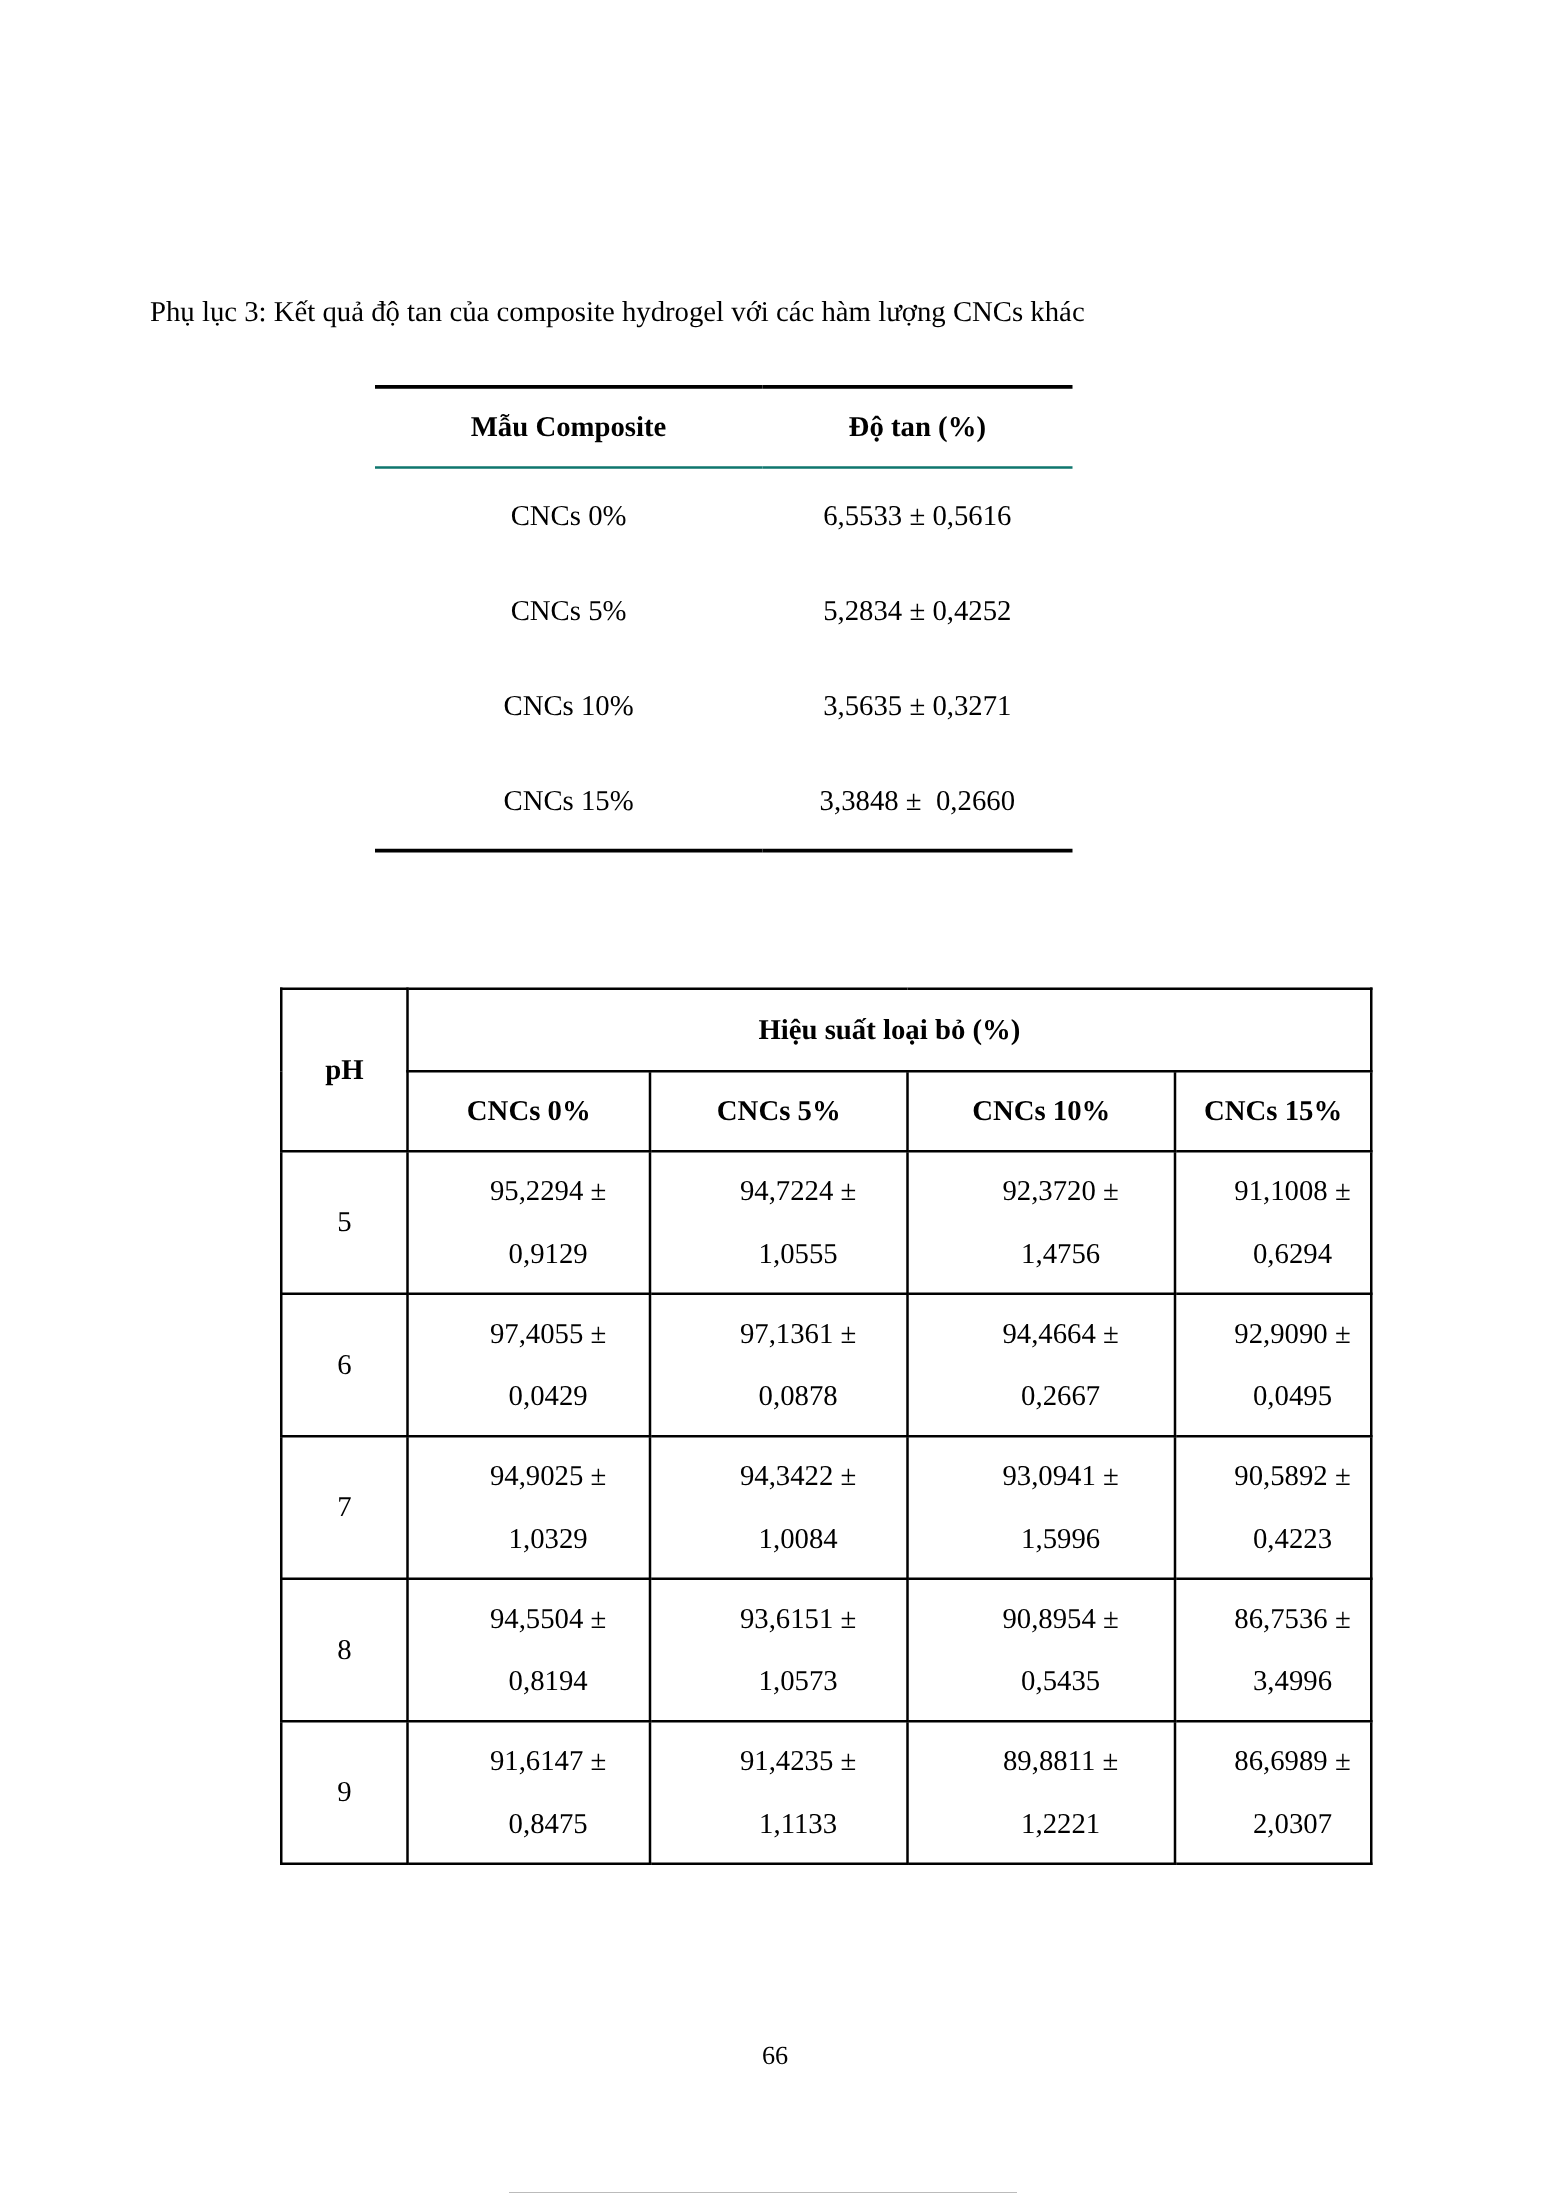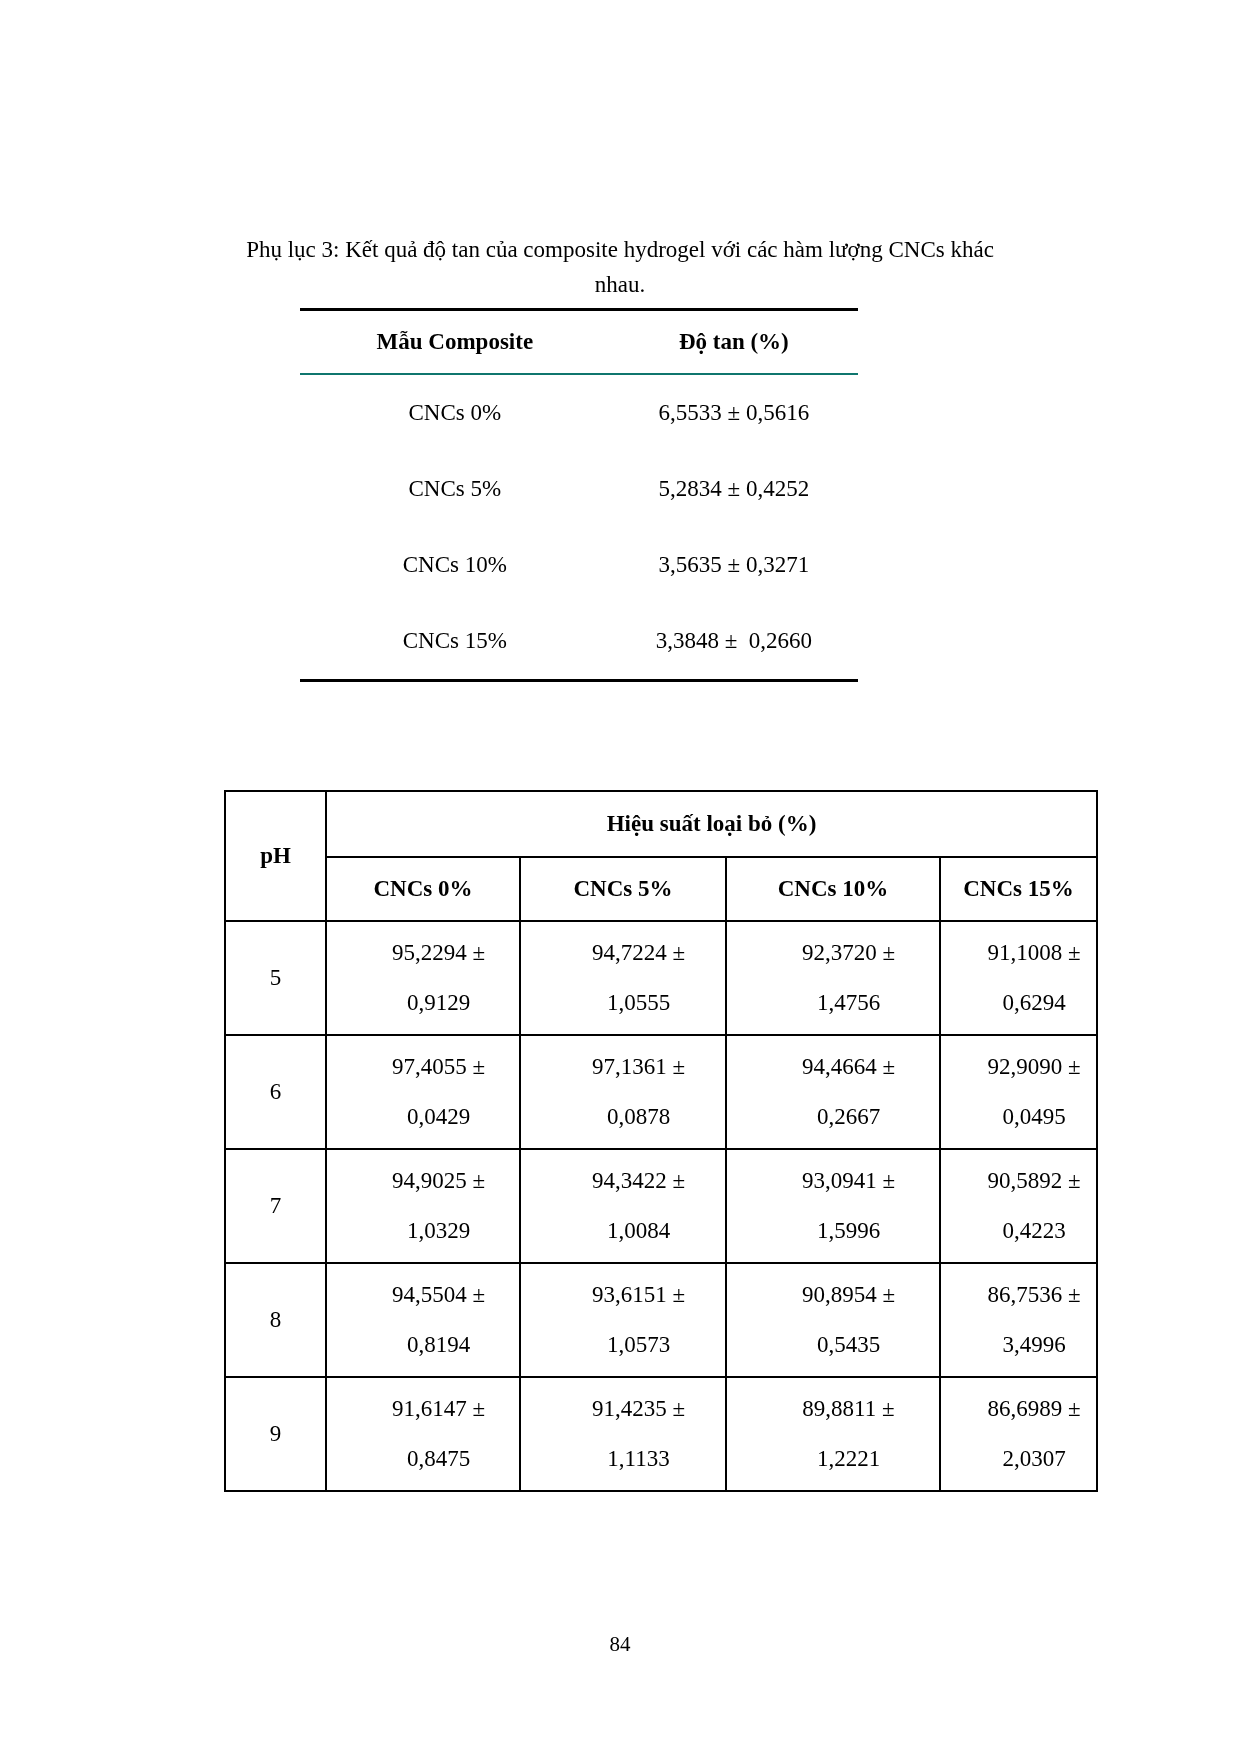--- a/index.html
+++ b/index.html
@@ -9,21 +9,21 @@
     height: 1754px;
     margin: 0 auto;
     background: #ffffff;
     font-family: "Liberation Serif", serif;
     color: #000;
   }
   .caption {
     position: absolute;
     left: 120px;
     width: 1000px;
-    text-align: center;
+    text-align: left;
     font-size: 23px;
     line-height: 35px;
   }
   .sup {
     font-size: 15px;
     vertical-align: super;
     line-height: 0;
   }
   
   .t1 {
@@ -81,21 +81,20 @@
     font-size: 21px;
   }
 </style>
 </head>
 <body>
 
 <div class="page">
 
   <div class="caption" style="top:232px;">
     <div>Phụ lục 3: Kết quả độ tan của composite hydrogel với các hàm lượng CNCs khác</div>
-    <div>nhau.</div>
   </div>
 
   <table class="t1">
     <thead>
       <tr>
         <th class="c1">Mẫu Composite</th>
         <th class="c2">Độ tan (%)</th>
       </tr>
     </thead>
     <tbody>
@@ -234,15 +233,15 @@
           <div class="val-line">1,2221</div>
         </td>
         <td>
           <div class="val-line val-mean">86,6989 ±</div>
           <div class="val-line">2,0307</div>
         </td>
       </tr>
     </tbody>
   </table>
 
-  <div class="page-number">84</div>
+  <div class="page-number">66</div>
 
 </div>
 
 </body></html>

